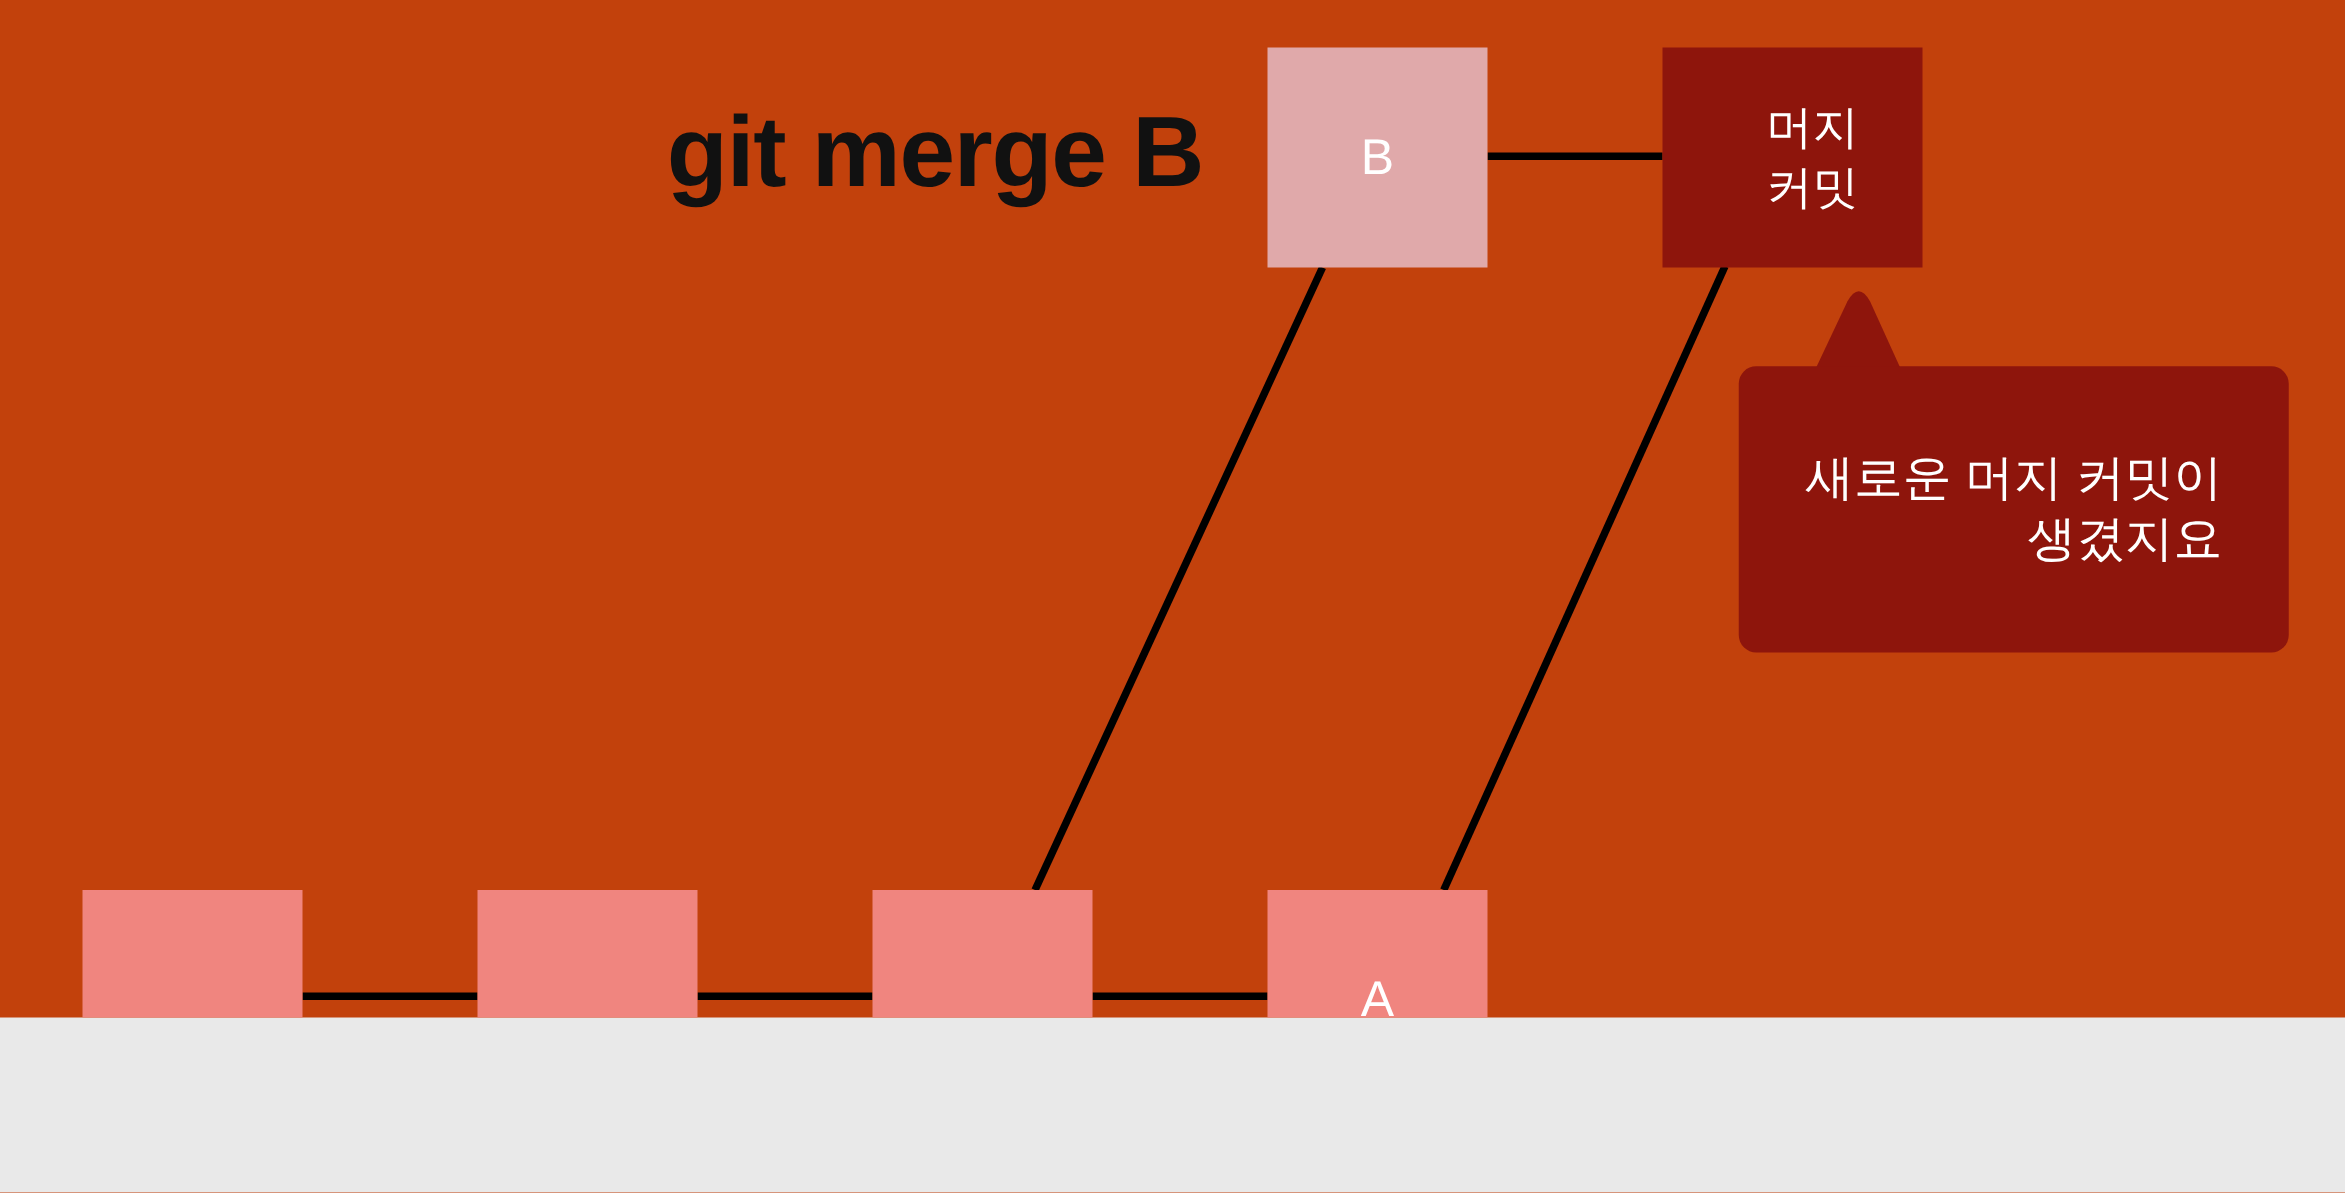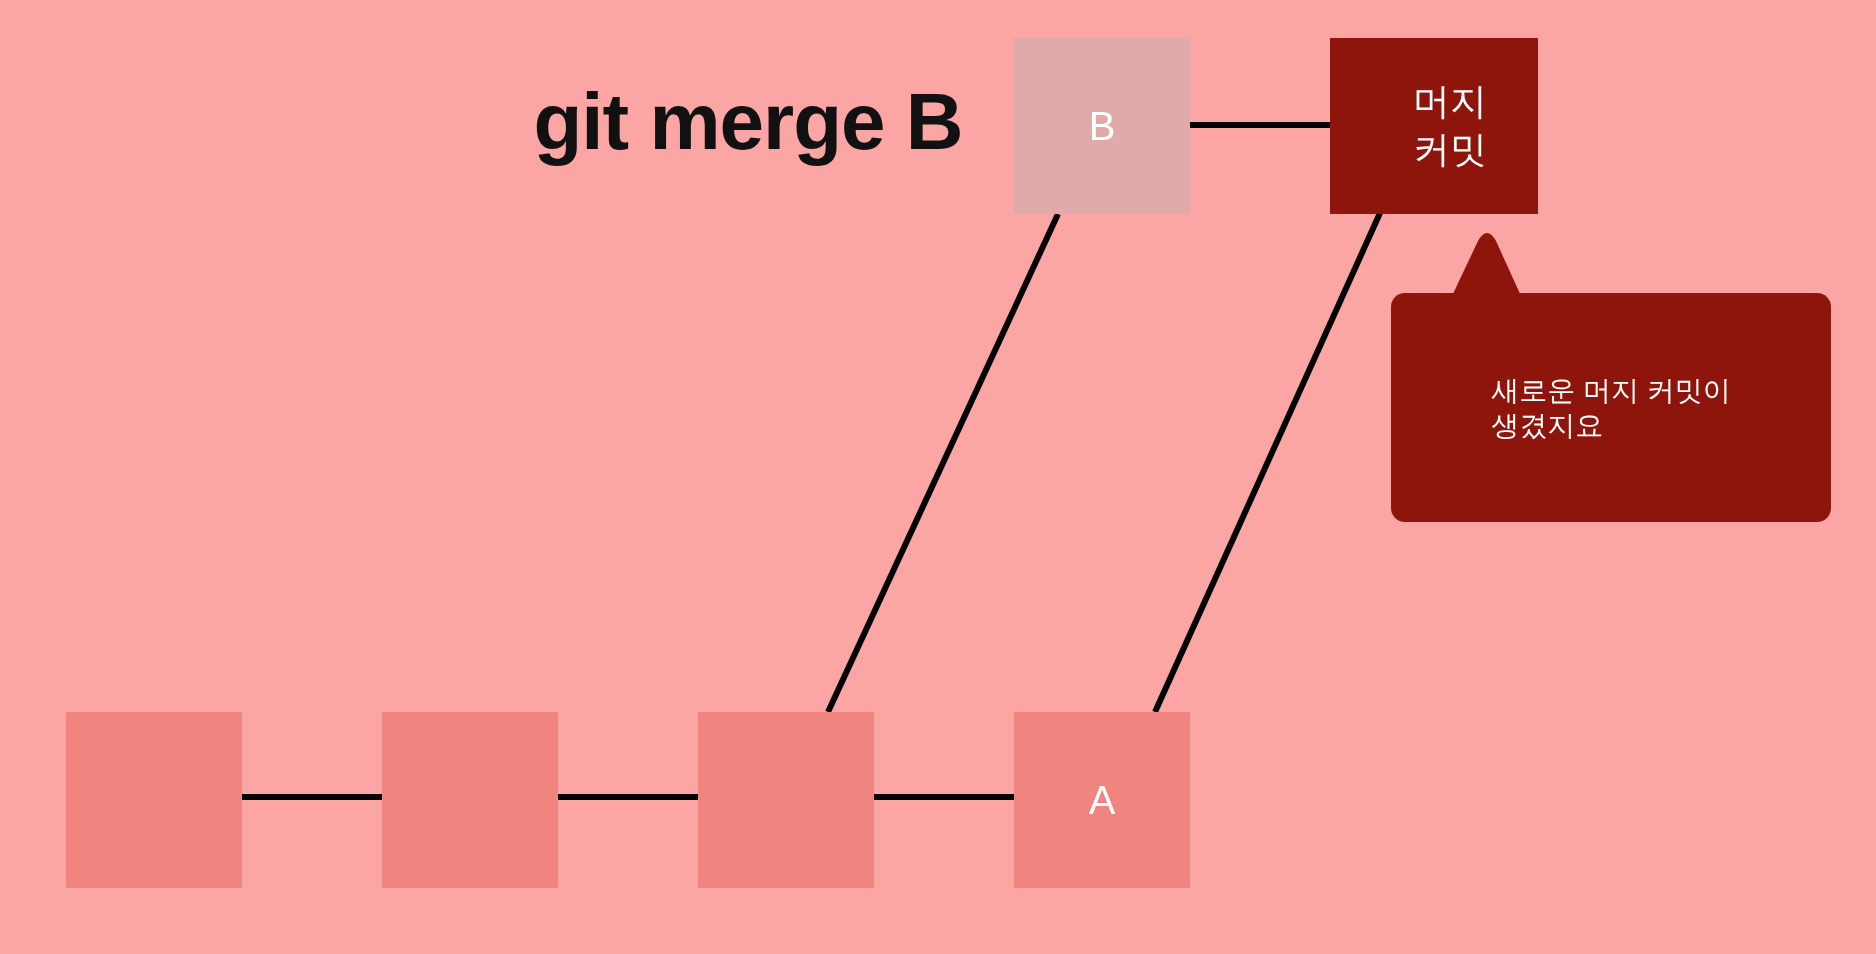--- a/index.html
+++ b/index.html
@@ -2,22 +2,22 @@
 <html><head>
 <meta charset="utf-8">
 <style>
   html,body{margin:0;padding:0;}
   body{
     font-family:"Liberation Sans","DejaVu Sans",sans-serif;
     background:#e9e9e9;
   }
   .stage{
     position:relative;
-    width:1876px;height:954px;
-    background:#fca5a5;
+    width:1876px;height:814px;
+    background:#c2410c;
     overflow:hidden;
   }
   .title{
     position:absolute;
     left:438px;top:82px;width:620px;
     margin:0;
     font-size:80px;
     font-weight:700;
     letter-spacing:-1px;
     line-height:1;
@@ -52,23 +52,23 @@
   .callout{
     position:absolute;
     left:1391px;top:293px;
     width:440px;height:229px;
     background:#8e150c;
     border-radius:14px;
     display:flex;align-items:center;justify-content:center;
   }
   .callout .bubble-text{
     color:#ffffff;
-    font-size:28px;
+    font-size:39px;
     line-height:1.25;
-    text-align:left;
+    text-align:right;
     white-space:pre-line;
   }
 </style>
 </head>
 <body>
 
 <div class="stage">
 
   <h1 class="title">git merge B</h1>
 

